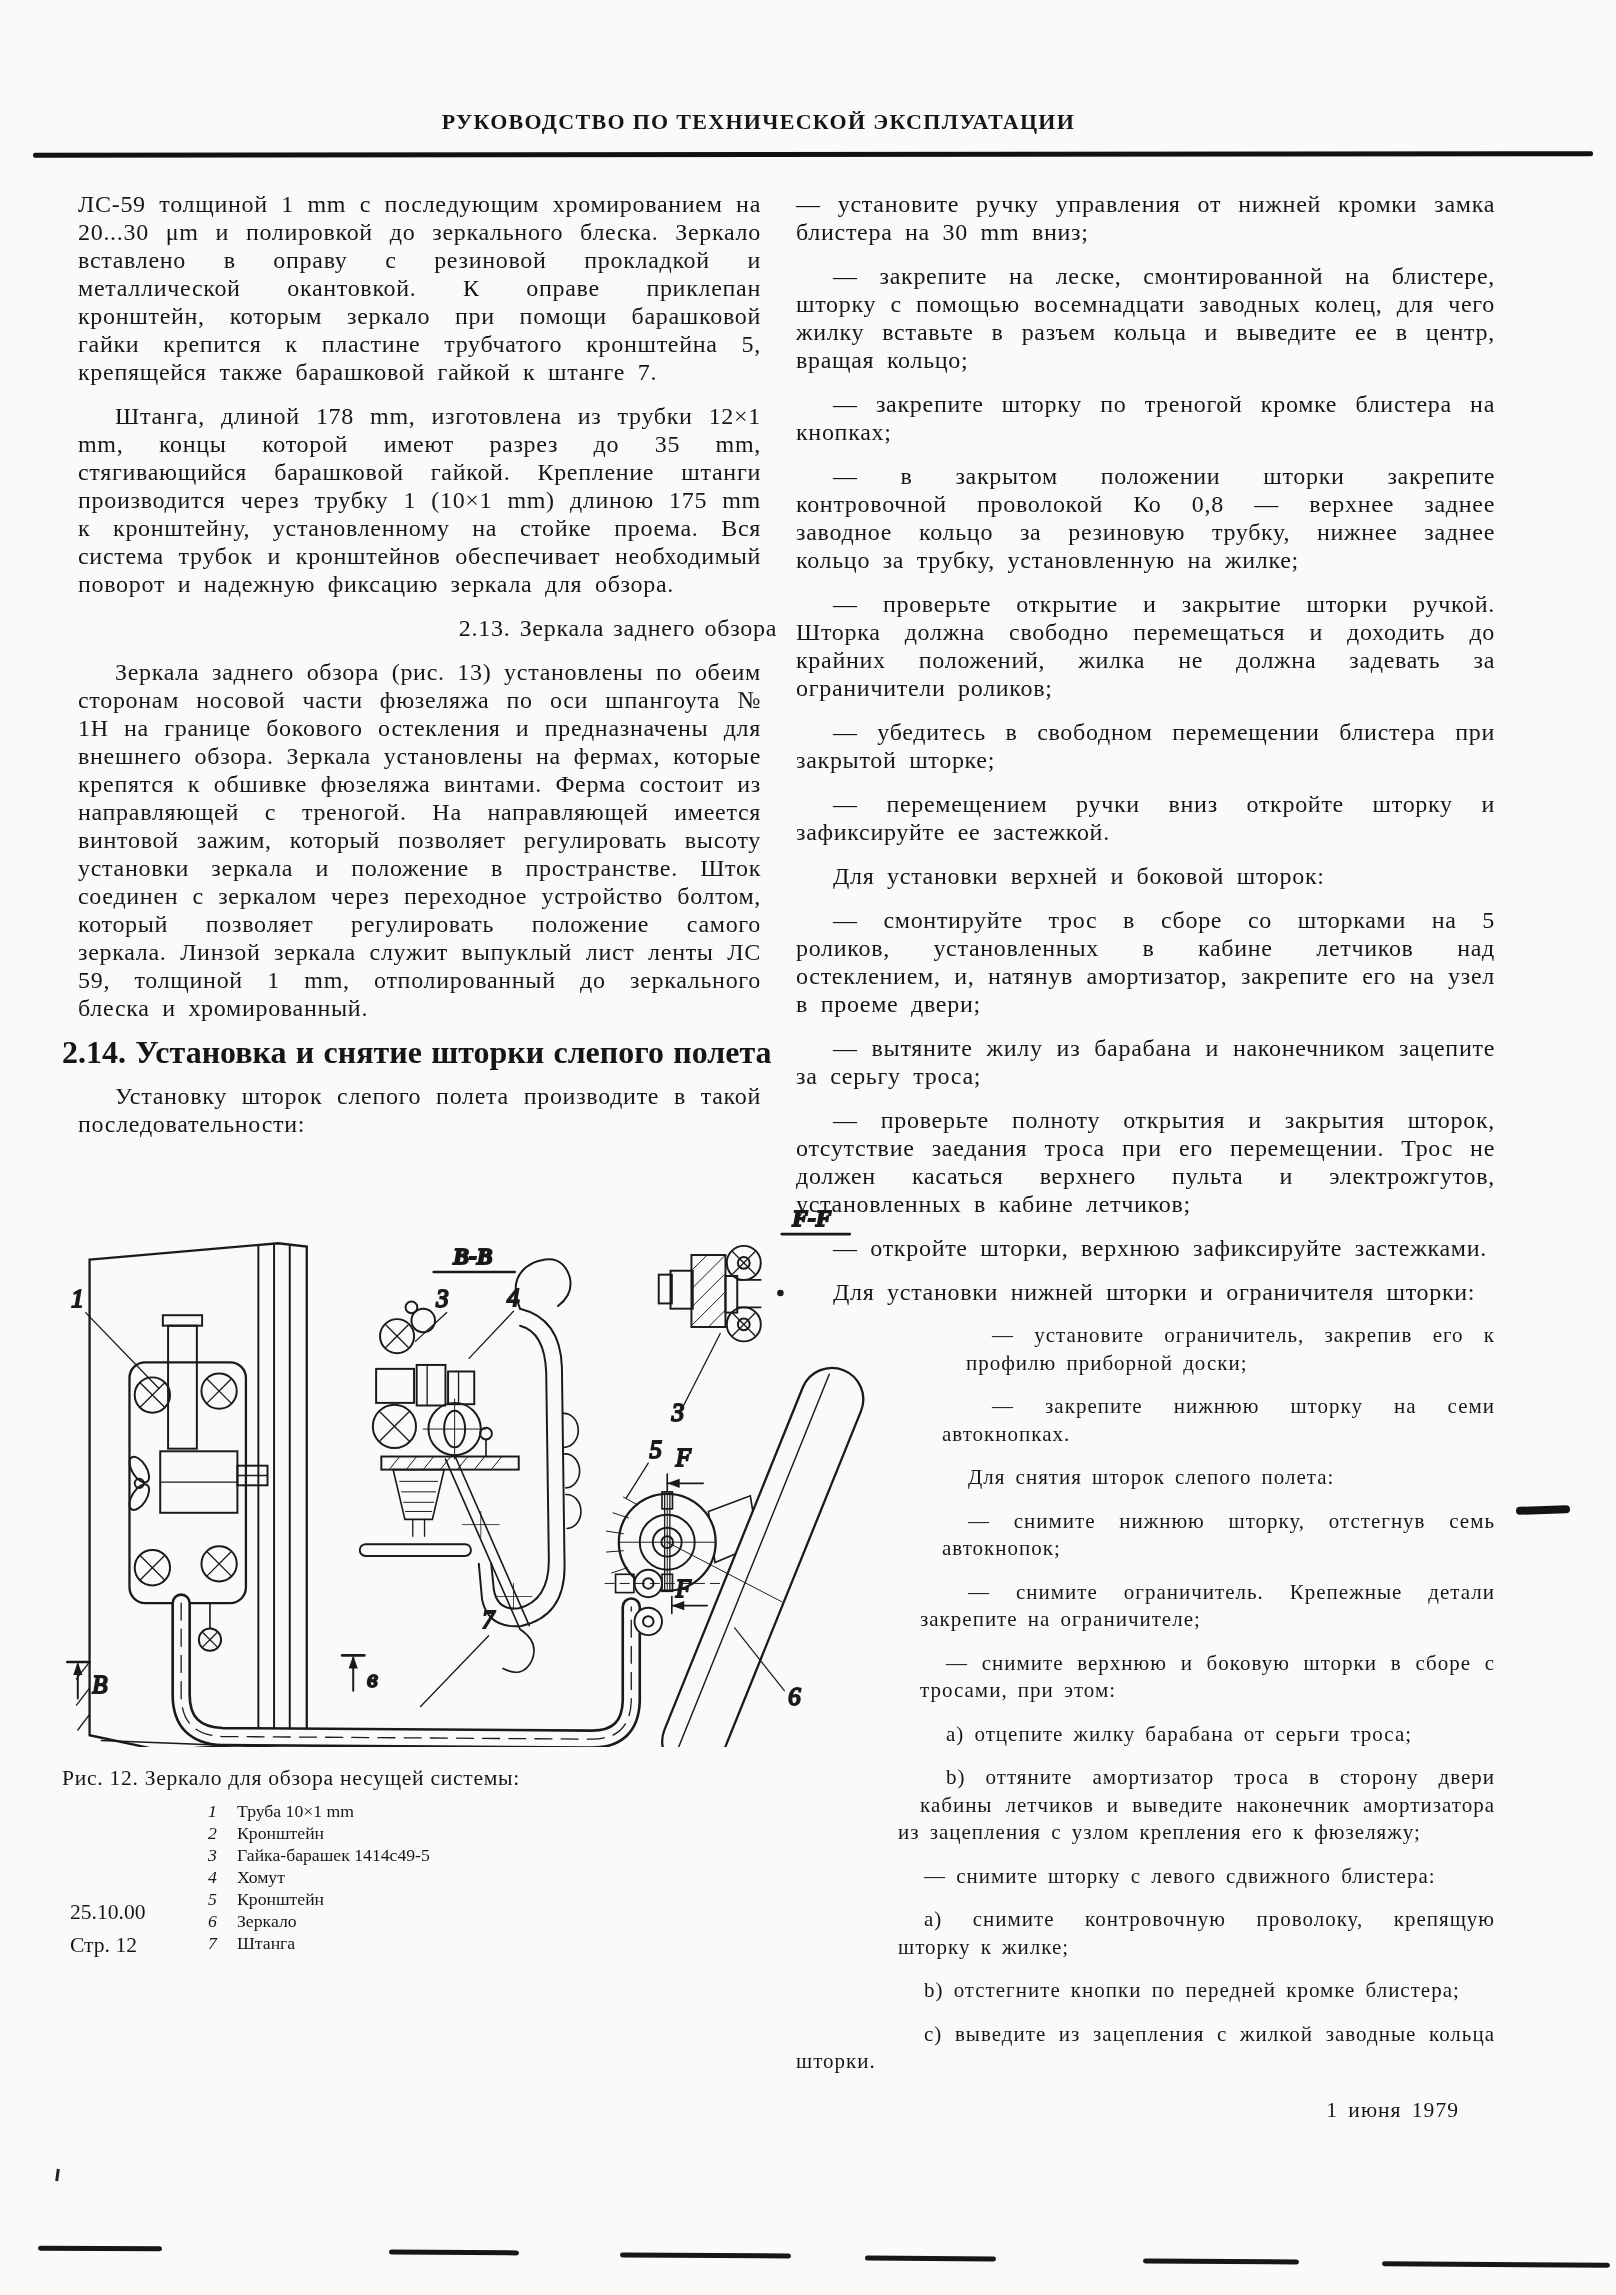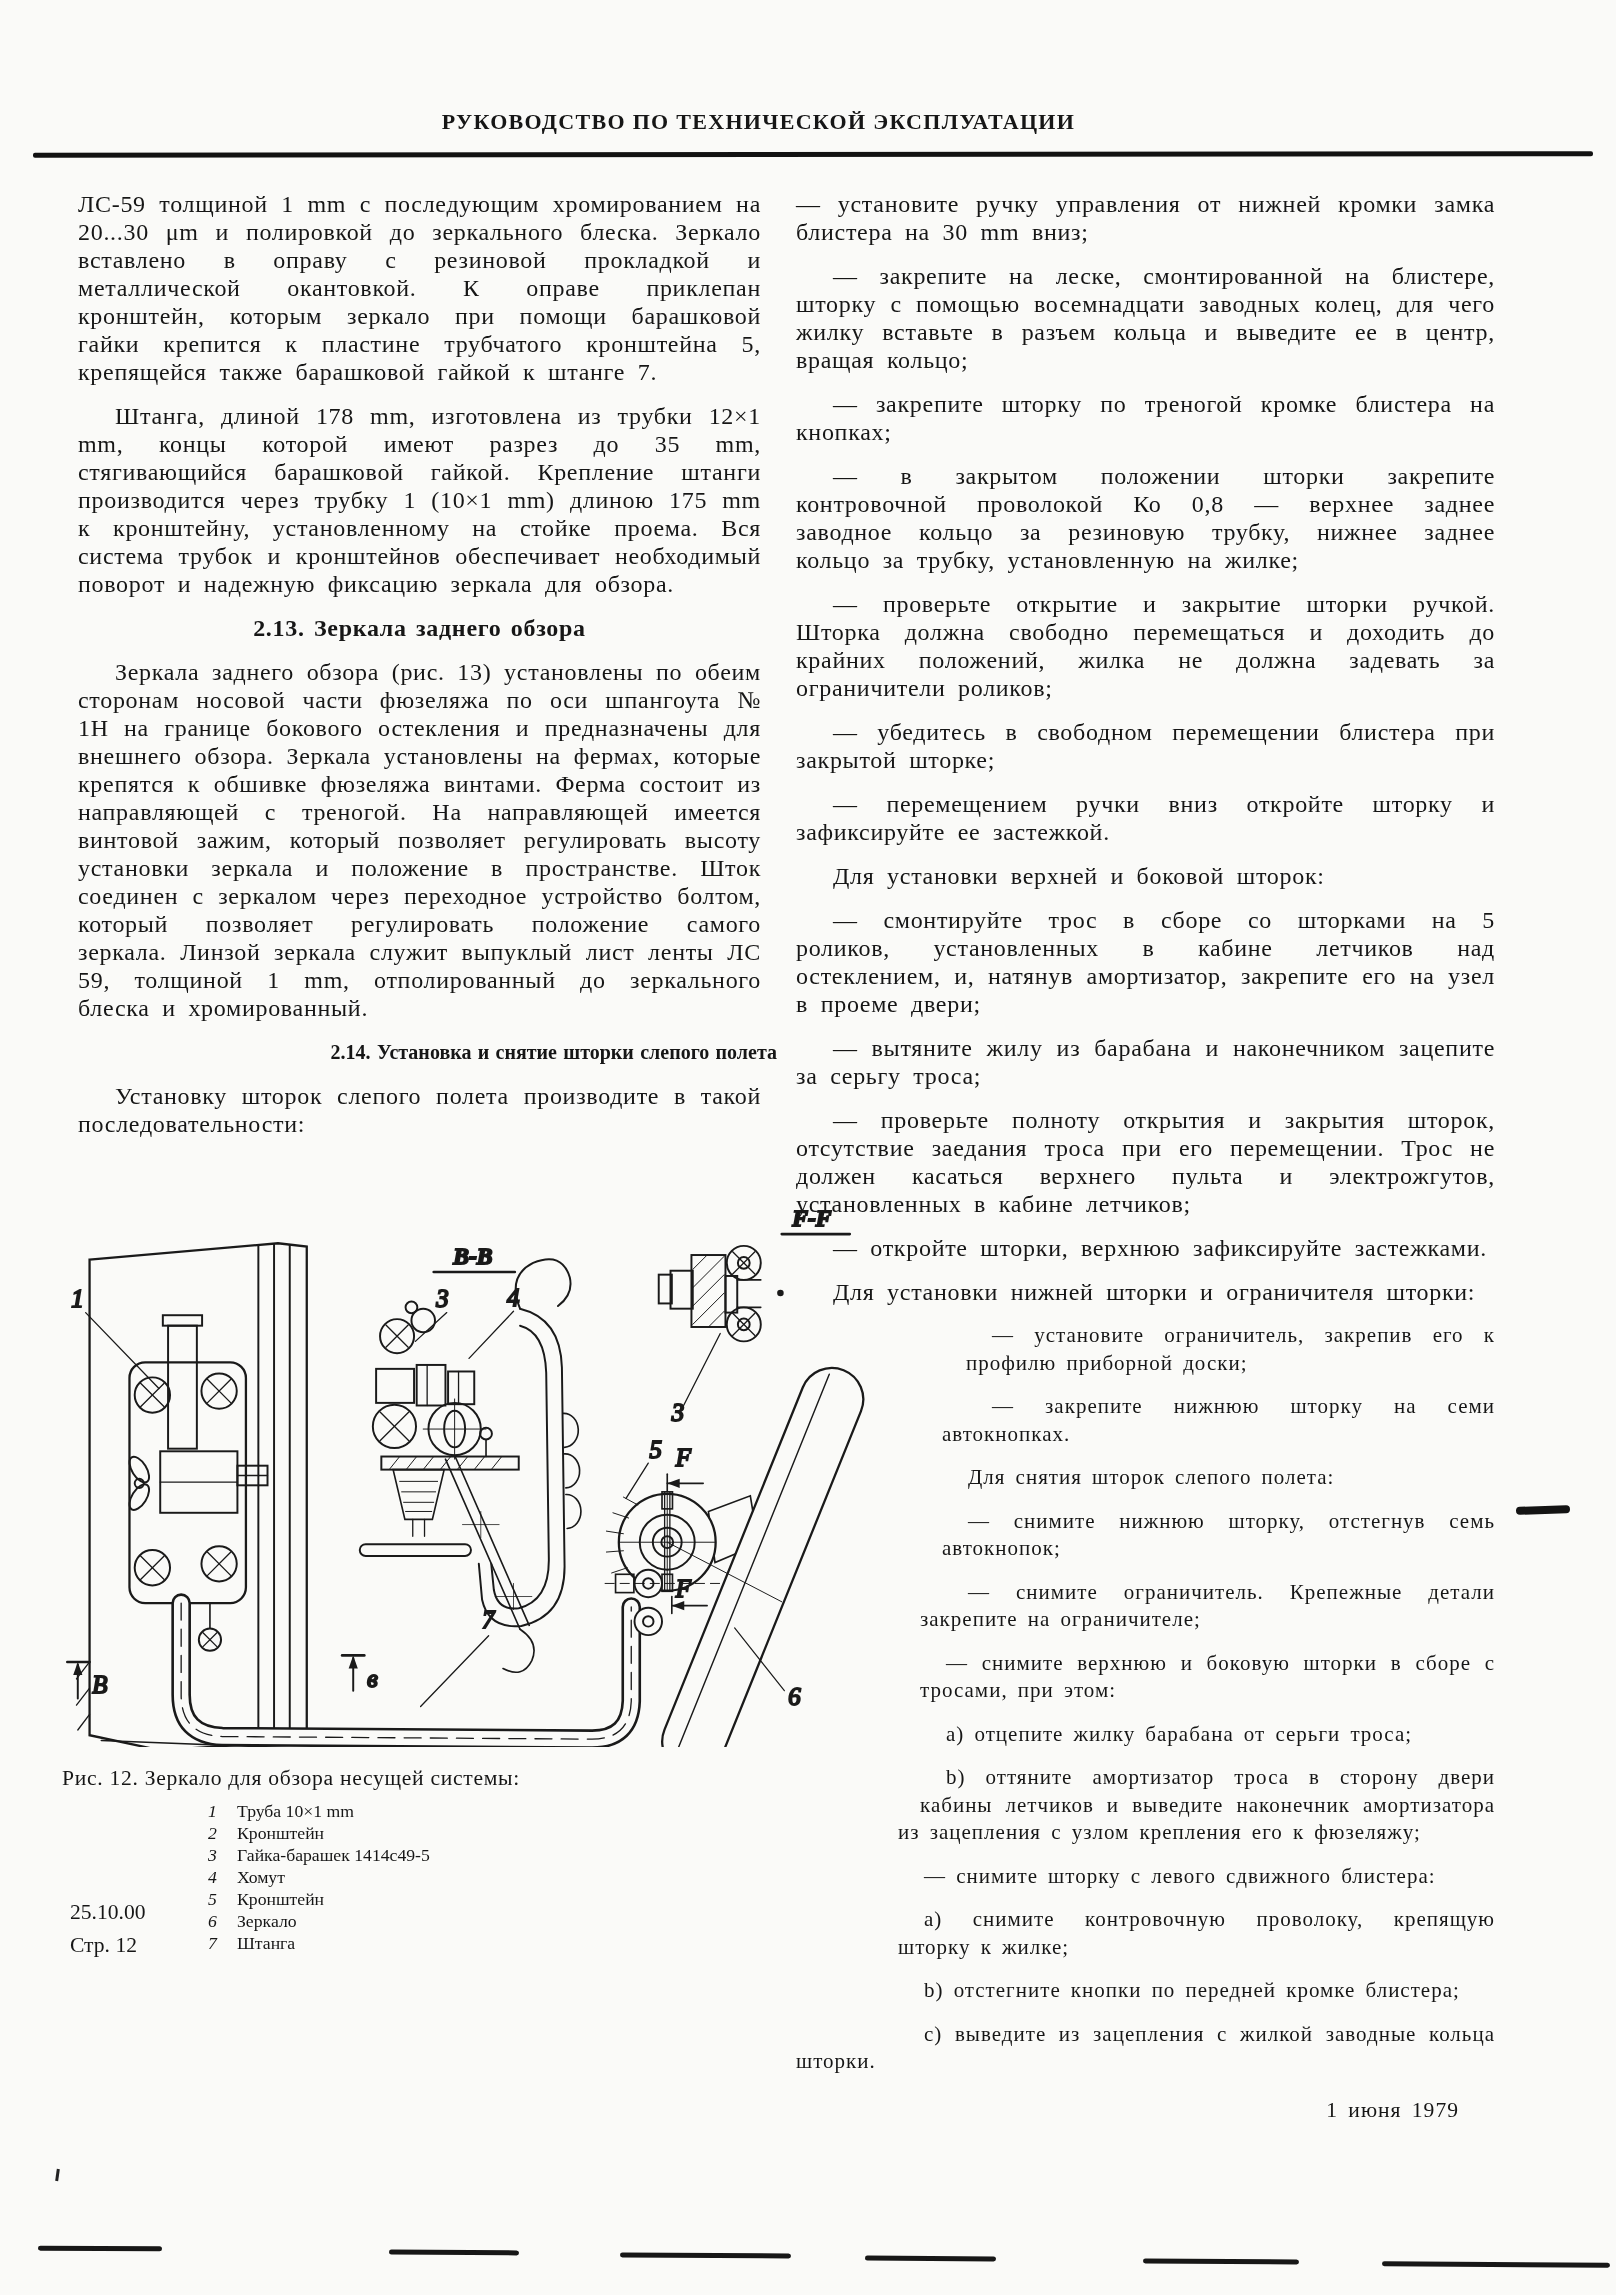--- a/index.html
+++ b/index.html
@@ -9,23 +9,23 @@
   .header{position:absolute;top:109px;left:39px;width:1439px;text-align:center;
           font-size:22px;font-weight:700;letter-spacing:1.3px;white-space:nowrap}
   .rule{position:absolute;top:152px;left:33px;width:1560px;height:5.2px;background:#121212;
         transform:rotate(-0.06deg);border-radius:2px}
   .col{position:absolute;top:174px;font-size:24px;line-height:28px;text-align:justify;
        letter-spacing:0.7px;word-spacing:5.9px}
   .col-left{left:62px;width:715px}
   .col-right{left:780px;width:731px}
   .col p{margin:16px;text-indent:37px}
   .col p.cont{text-indent:0}
-  h3.s213{margin:7.9px 0 5.2px;font-size:24px;font-weight:700;text-align:center;text-indent:0;
+  h3.s213{margin:7.9px 0 5.2px;font-size:24px;font-weight:400;text-align:right;text-indent:0;
           letter-spacing:0.7px;word-spacing:2.6px}
-  h4.s214{margin:9.2px 0 5.2px;font-size:20px;font-weight:700;text-align:right;text-indent:0;
+  h4.s214{margin:9.2px 0 5.2px;font-size:32px;font-weight:700;text-align:left;text-indent:0;
           letter-spacing:0;word-spacing:1.3px}
   .partB{font-size:21px;line-height:27.5px;letter-spacing:1px;word-spacing:3.9px}
   .partB p{text-indent:26px}
   .sp{float:left;clear:left}
   .sp1{width:186px;height:85px}
   .sp2{width:162px;height:196px}
   .sp3{width:140px;height:216px}
   .sp4{width:118px;height:226px}
   .date-line{clear:none;margin-top:21px;text-align:right;padding-right:52px;font-size:21.6px}
   .figure{position:absolute;left:62px;top:1204px}

